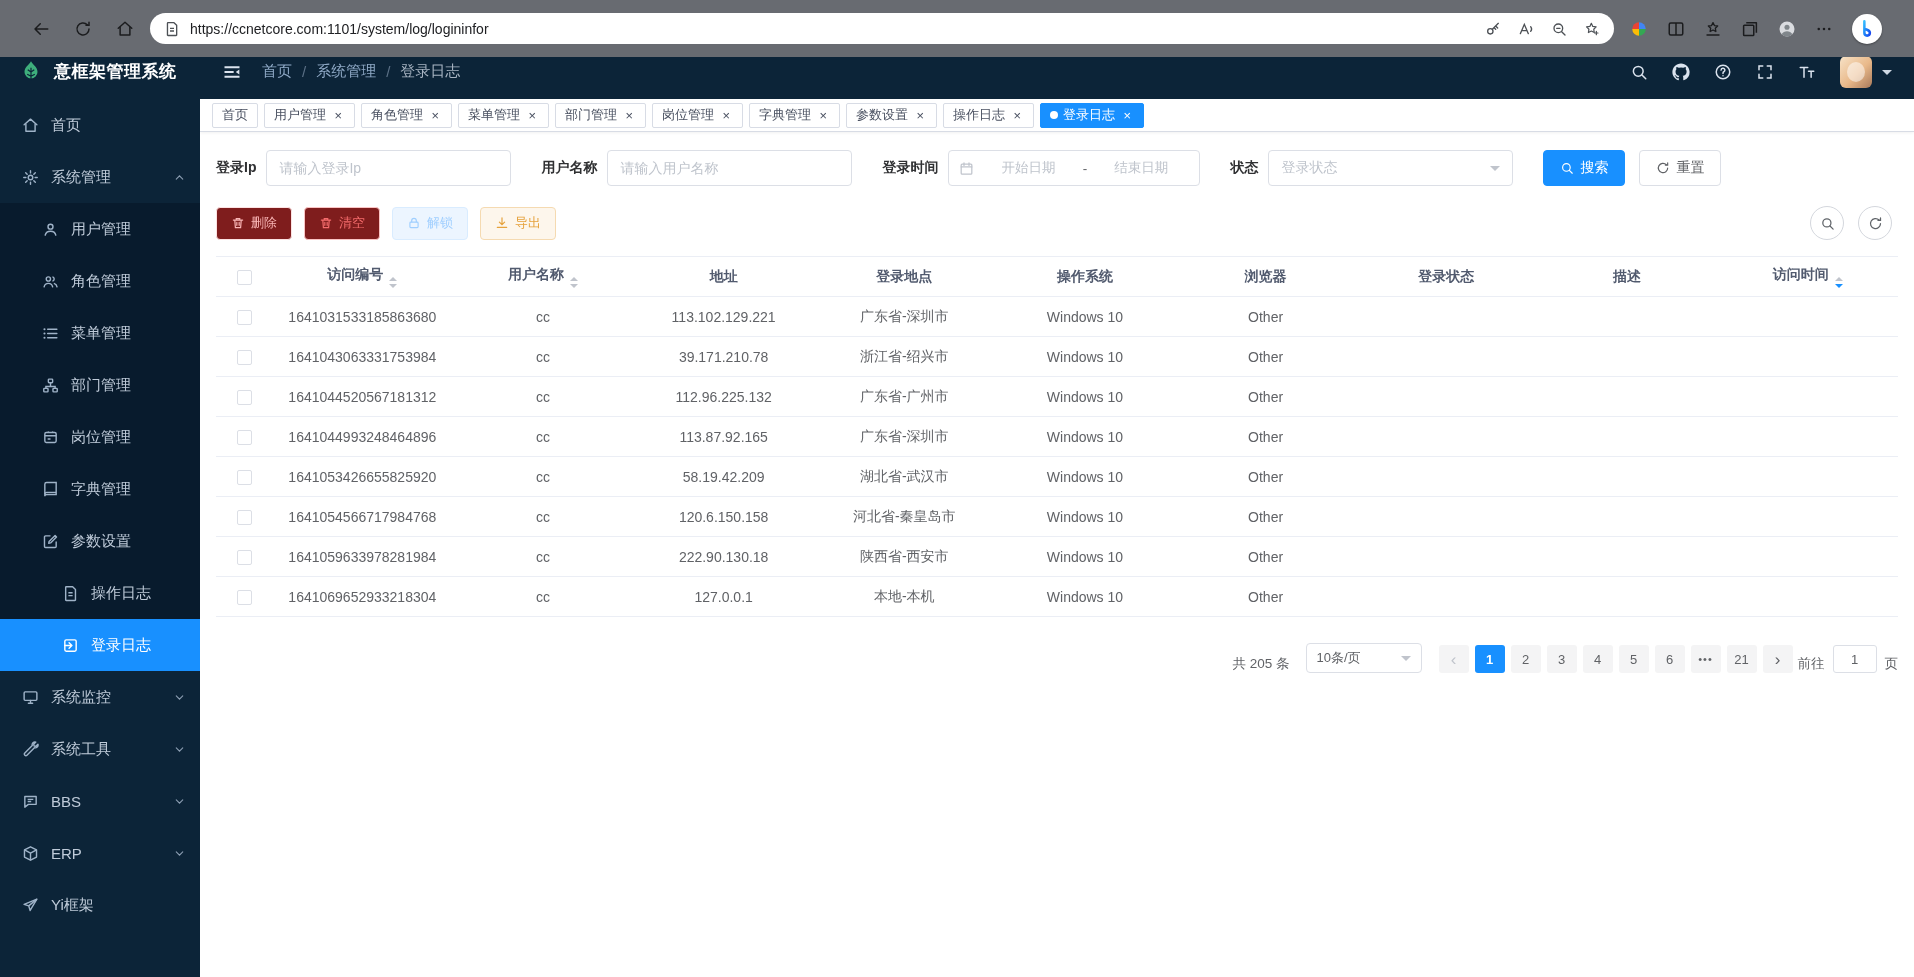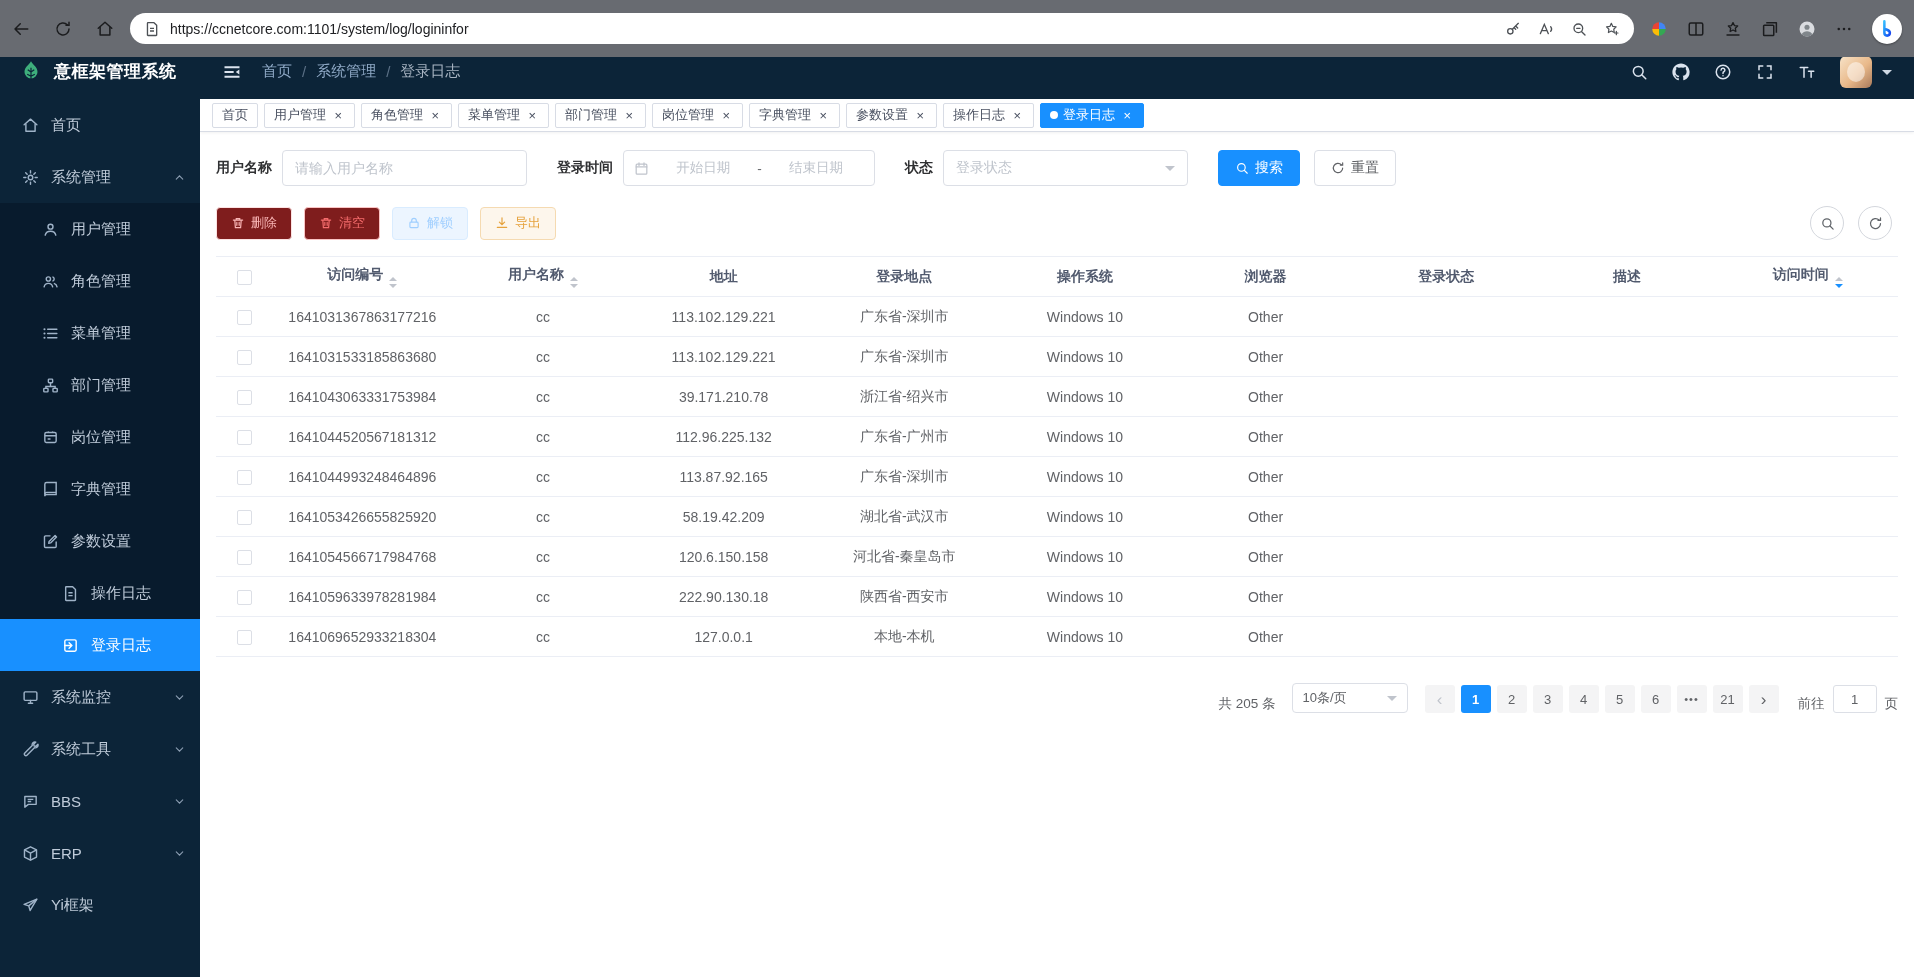--- a/index.html
+++ b/index.html
@@ -2,21 +2,21 @@
 <html><head>
 <meta charset="utf-8">
 <style>
 *{margin:0;padding:0;box-sizing:border-box}
 html,body{width:1914px;height:977px}
 body{font-family:"Liberation Sans","DejaVu Sans",sans-serif;overflow:hidden;background:#fff}
 .screen{position:relative;width:1914px;height:977px;overflow:hidden;background:#fff}
 .ic svg,.bicon svg,.hicon svg,.chev svg{display:block;width:100%;height:100%}
 
 
-.browser-bar{position:absolute;top:0;left:0;right:0;height:57px;background:#686b71;display:flex;align-items:center;padding:0 12px;z-index:5}
+.browser-bar{position:absolute;top:0;left:0;right:0;height:57px;background:#686b71;display:flex;align-items:center;padding:0 32px;z-index:5}
 .b-left{display:flex;align-items:center;gap:24px;margin-right:16px}
 .bicon{width:18px;height:18px;color:#1b1c1e;cursor:pointer;flex:none}
 .url-pill{flex:1;height:31px;background:#fff;border-radius:16px;display:flex;align-items:center;padding:0 14px;gap:10px;min-width:0}
 .url-text{flex:1;font-size:14px;color:#202124;white-space:nowrap;overflow:hidden}
 .pill-icons{display:flex;gap:17px;align-items:center}
 .bicon.small{width:16px;height:16px;color:#4d5156}
 .b-right{display:flex;align-items:center;gap:19px;margin-left:16px}
 .bing-badge{width:30px;height:30px;background:#fff;border-radius:50%;display:flex;align-items:center;justify-content:center;box-shadow:0 1px 2px rgba(0,0,0,.35);cursor:pointer}
 .bing-badge svg{width:19px;height:19px}
 
@@ -103,21 +103,21 @@
 .pagination{display:flex;align-items:flex-end;justify-content:flex-end;margin-top:26px;font-size:13.5px;color:#606266}
 .total{margin-right:16px;white-space:nowrap}
 .psize{width:116px;height:30px;border:1px solid #dcdfe6;border-radius:4px;display:flex;align-items:center;padding:0 10px;gap:6px;cursor:pointer;margin-right:14px;background:#fff}
 .psize .psv{flex:1;font-size:13px;color:#606266;white-space:nowrap}
 .pager{display:inline-flex}
 .page{min-width:30px;height:28px;margin:0 3px;background:#f4f4f5;color:#606266;border-radius:3px;display:inline-flex;align-items:center;justify-content:center;font-size:13px;cursor:pointer;padding:0 4px}
 .page.active{background:#1890ff;color:#fff;font-weight:700}
 .page.nav{font-size:17px;line-height:1}
 .page.nav.disabled{color:#c0c4cc;cursor:not-allowed}
 .page.ell{font-size:11px;letter-spacing:1px}
-.jump-label{margin:0 8px 0 16px;white-space:nowrap}
+.jump-label{margin:0 8px 0 2px;white-space:nowrap}
 .jump-input{width:44px;height:28px;border:1px solid #dcdfe6;border-radius:3px;text-align:center;font-size:13px;color:#606266;outline:none;font-family:inherit}
 .jump-suffix{margin-left:8px;white-space:nowrap}
 </style>
 </head>
 <body>
 
 <div class="screen">
 
   <div class="browser-bar">
     <div class="b-left">
@@ -501,20 +501,24 @@
       <span class="tab active">
         <i class="dot"></i>
         <span>登录日志</span>
         <i class="x">×</i>
       </span>
     </div>
 
   <main class="main">
 
     <div class="filters">
+      <div class="fgroup">
+        <label>登录Ip</label>
+        <input class="finput" placeholder="请输入登录Ip" style="">
+      </div>
       <div class="fgroup">
         <label>用户名称</label>
         <input class="finput" placeholder="请输入用户名称" style="">
       </div>
       <div class="fgroup">
         <label>登录时间</label>
         <div class="fdate">
           <span class="ic dicon">
               <svg viewBox="0 0 24 24" fill="none" stroke="currentColor" stroke-width="2" stroke-linecap="round">
                 <rect x="3.5" y="5" width="17" height="16" rx="1.5"></rect>
@@ -629,32 +633,20 @@
             <th><span>描述</span></th>
             <th><span>访问时间</span><span class="sorters desc">
                 <i class="up"></i>
                 <i class="down"></i>
               </span></th>
           </tr>
       </thead>
       <tbody id="tbody">
           <tr>
             <td class="col-check"><span class="checkbox"></span></td>
-            <td>1641031367863177216</td>
-            <td>cc</td>
-            <td>113.102.129.221</td>
-            <td>广东省-深圳市</td>
-            <td>Windows 10</td>
-            <td>Other</td>
-            <td></td>
-            <td></td>
-            <td></td>
-          </tr>
-          <tr>
-            <td class="col-check"><span class="checkbox"></span></td>
             <td>1641031533185863680</td>
             <td>cc</td>
             <td>113.102.129.221</td>
             <td>广东省-深圳市</td>
             <td>Windows 10</td>
             <td>Other</td>
             <td></td>
             <td></td>
             <td></td>
           </tr>

